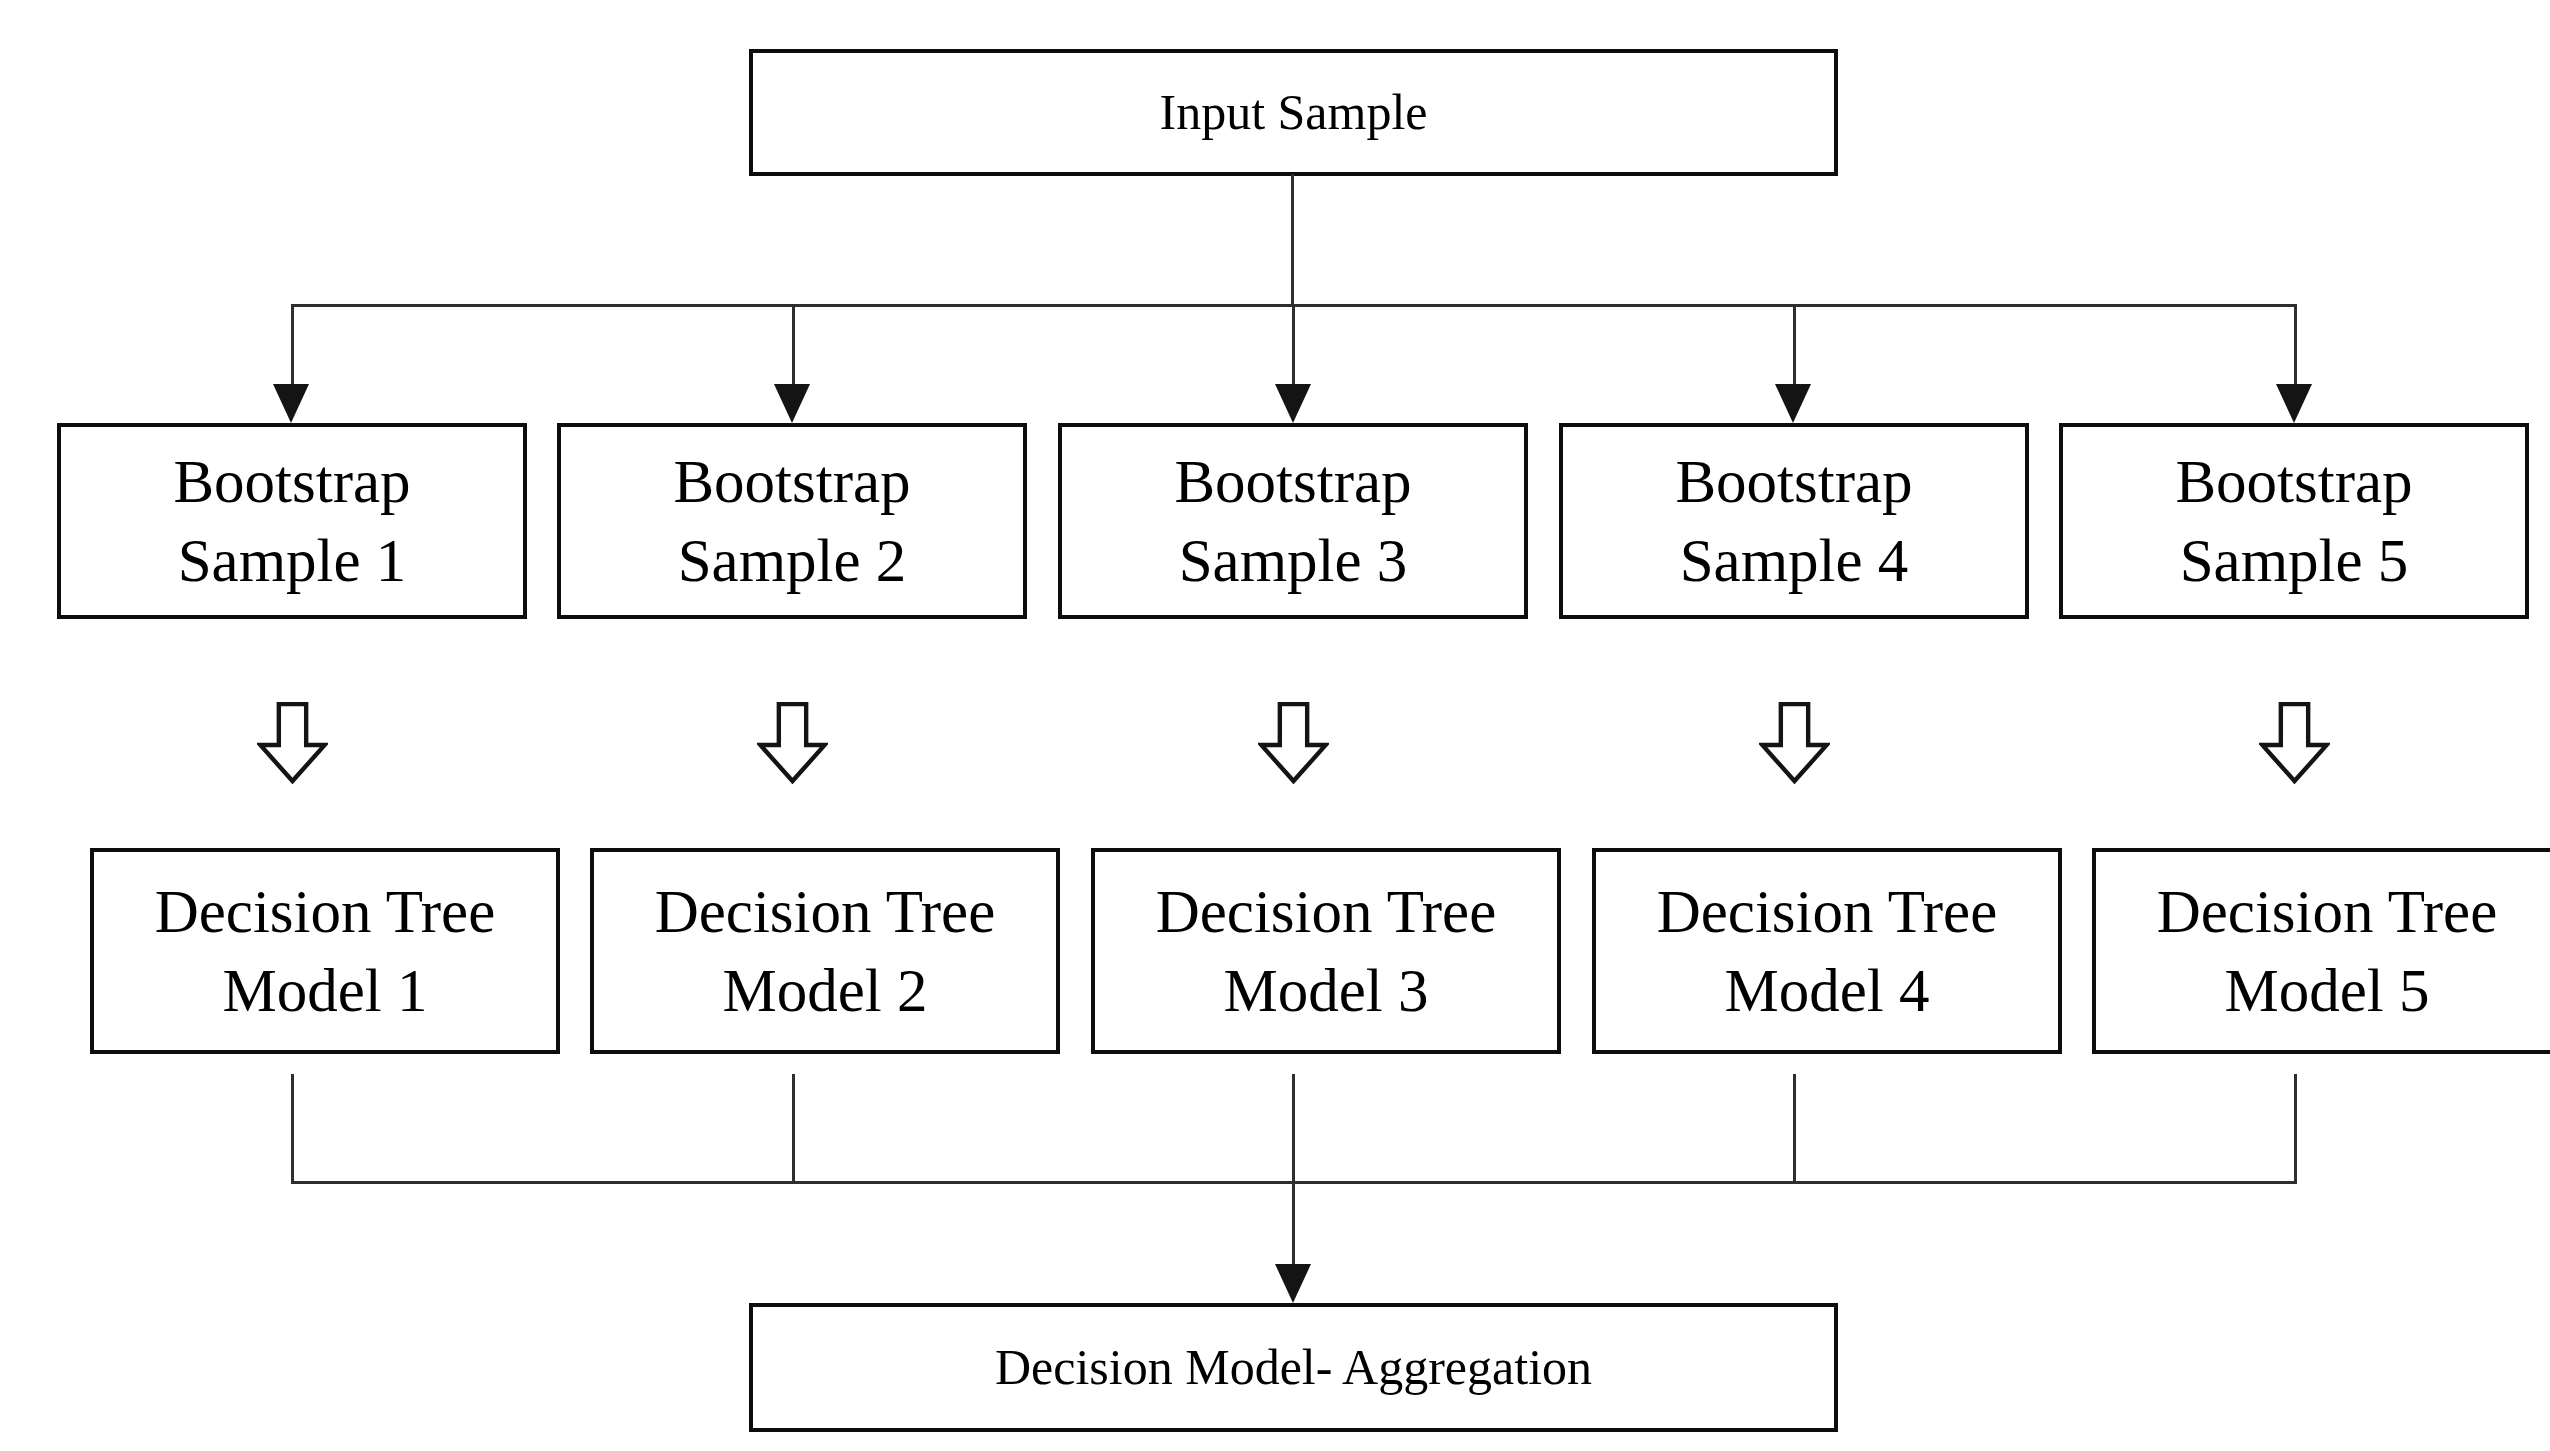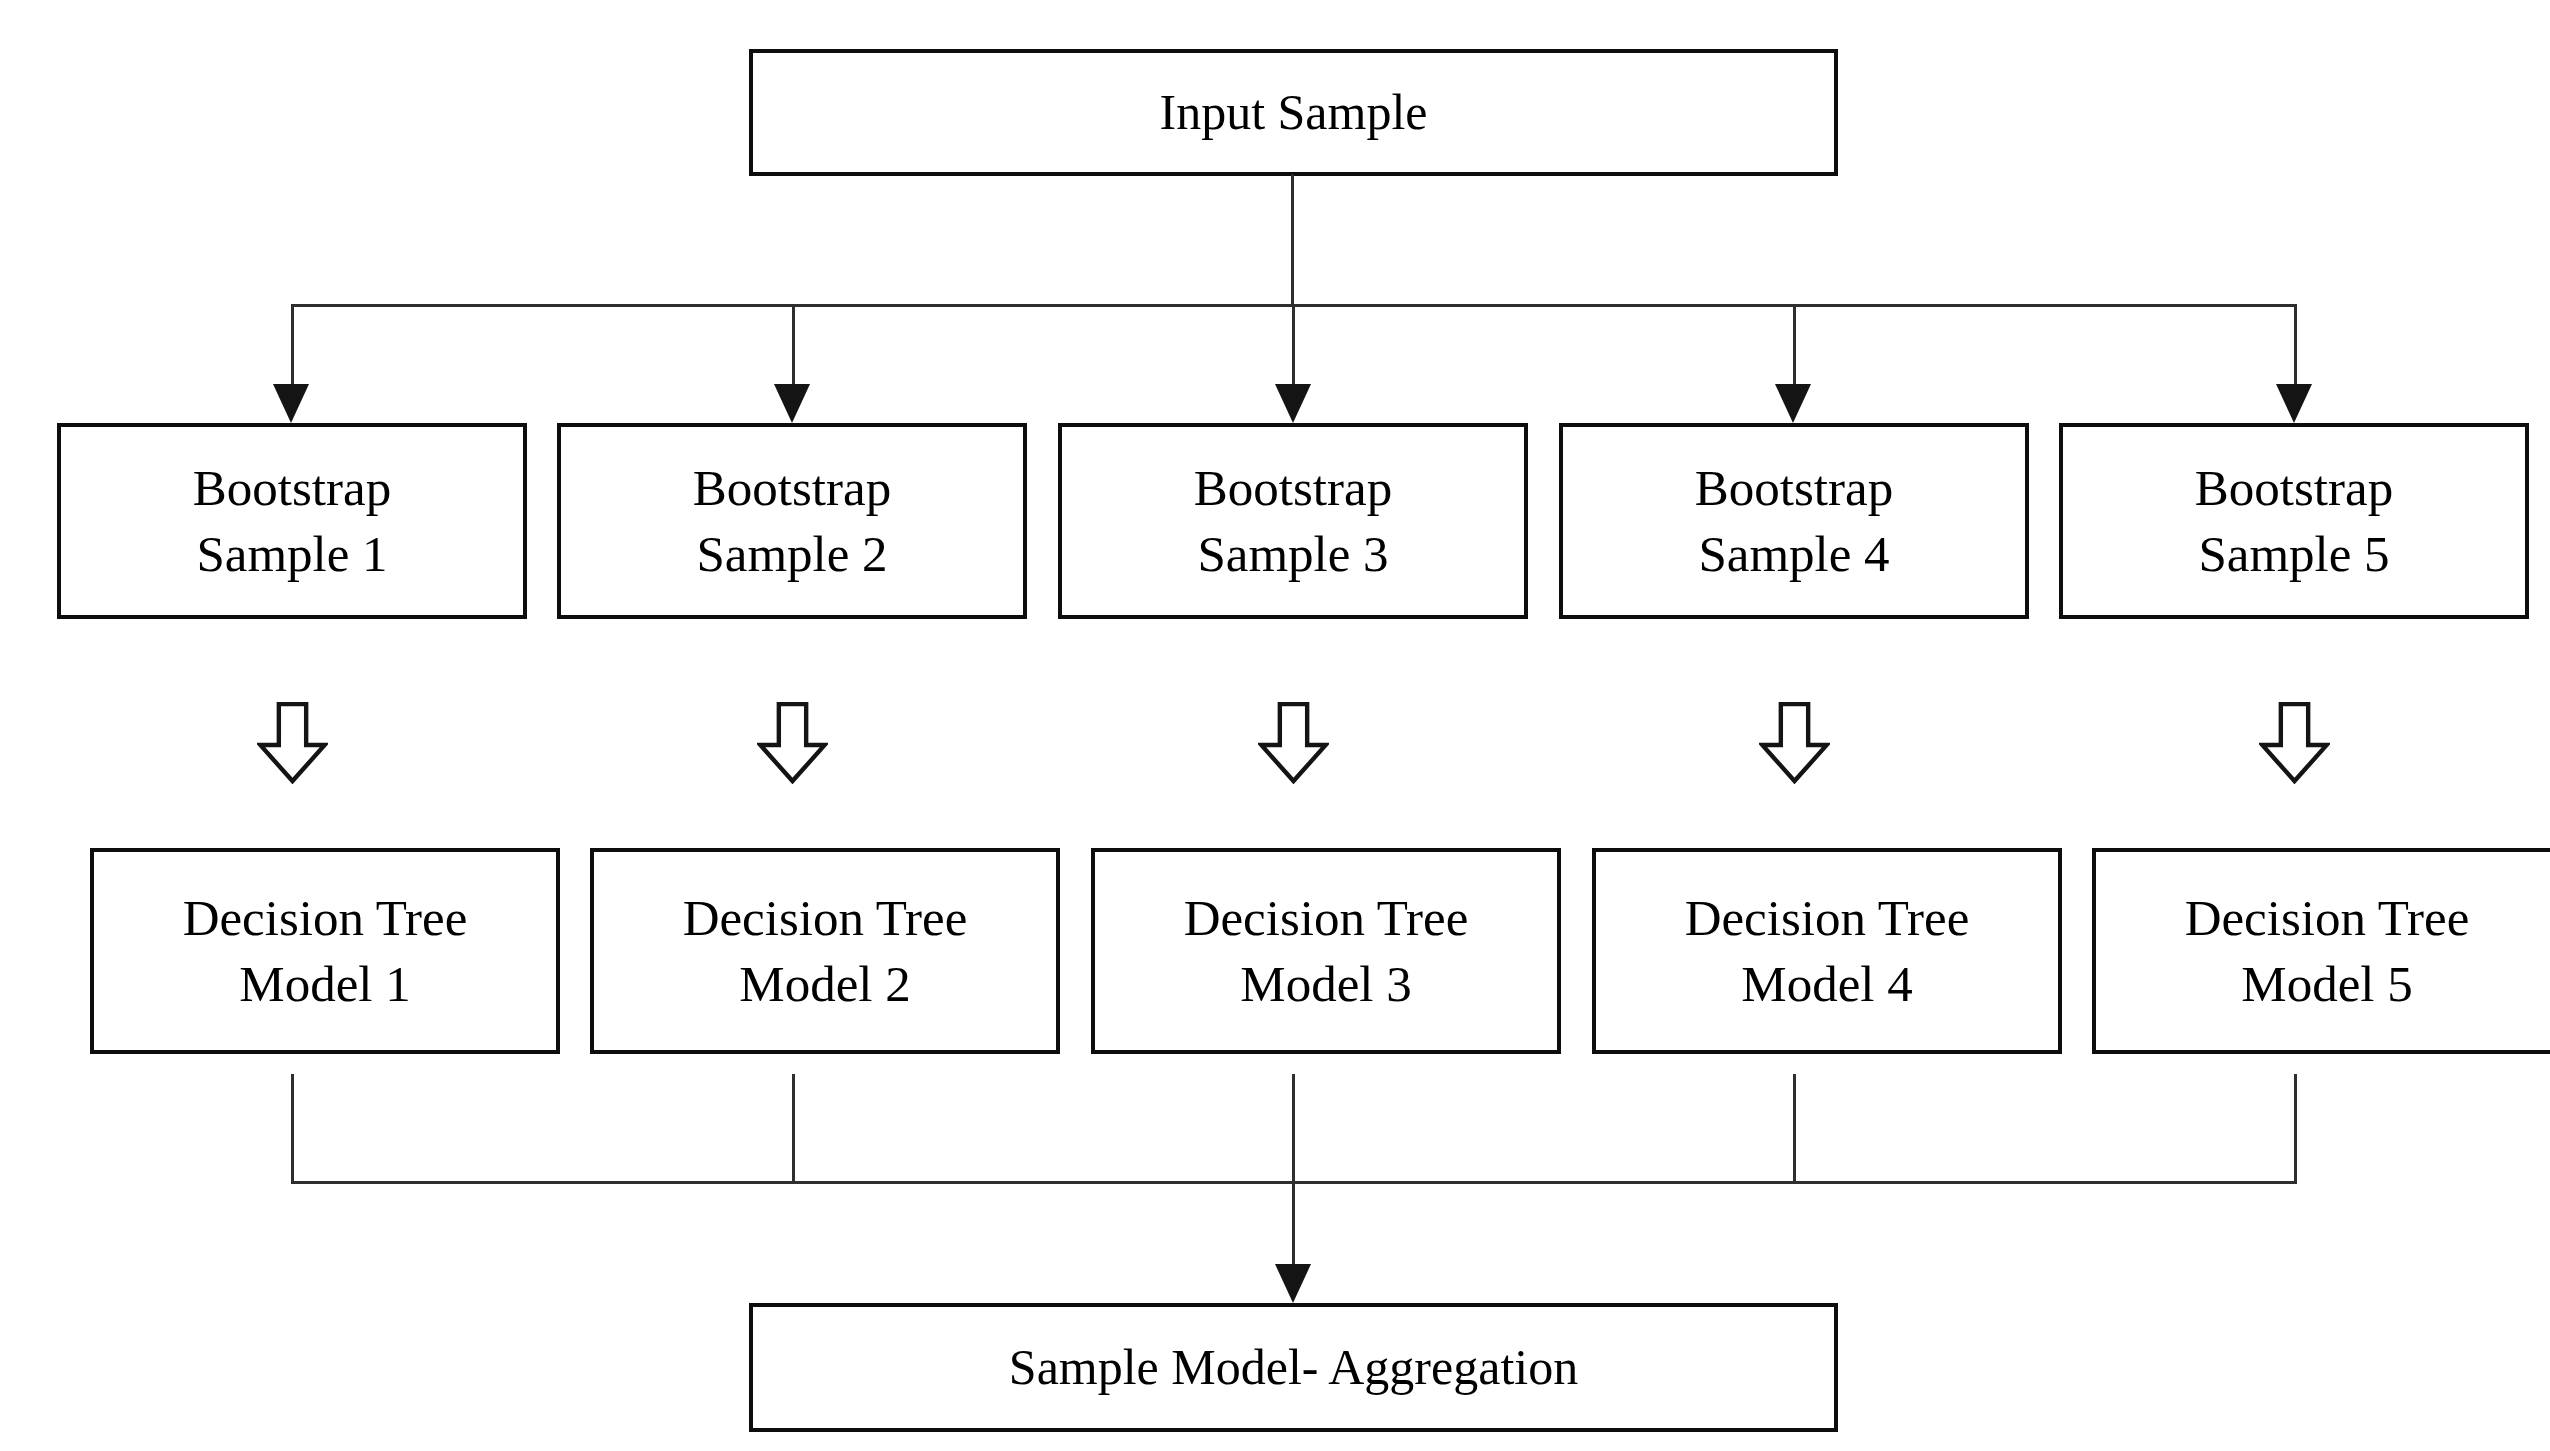--- a/index.html
+++ b/index.html
@@ -30,21 +30,21 @@
   }
   .node.wide {
     width: 1089px;
     height: 127px;
     font-size: 50px;
     line-height: 1.15;
   }
   .node.small {
     width: 470px;
     height: 196px;
-    font-size: 51px;
+    font-size: 61px;
     line-height: 1.3;
   }
   .node.small.model {
     height: 206px;
   }
   .line {
     position: absolute;
     background: #2e2e2e;
   }
   .line.h { height: 2.9px; }
@@ -140,16 +140,16 @@
   <div class="line v stubs c1 cline"></div>
   <div class="line v stubs c2 cline"></div>
   <div class="line v stubs c4 cline"></div>
   <div class="line v stubs c5 cline"></div>
 
   <div class="line h" style="left:291px; top:1181px; width:2006px;"></div>
 
   <div class="line v" style="left:1292px; top:1074px; height:192px;"></div>
   <div class="tri" style="left:1275px; top:1264px;"></div>
 
-  <div class="node wide" style="left:749px; top:1303px; height:129px;">Sample Model- Aggregation</div>
+  <div class="node wide" style="left:749px; top:1303px; height:129px;">Decision Model- Aggregation</div>
 
 </div>
 
 
 </body></html>

